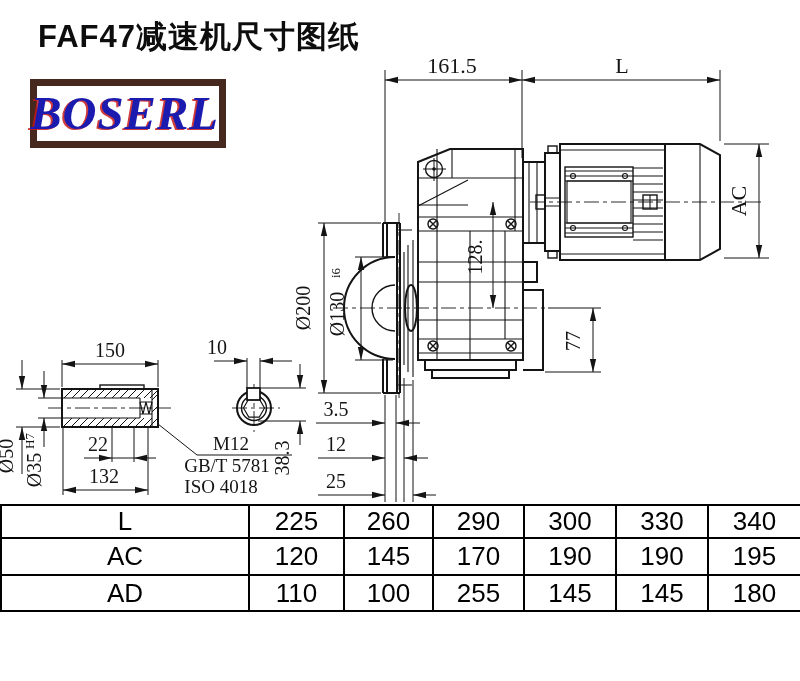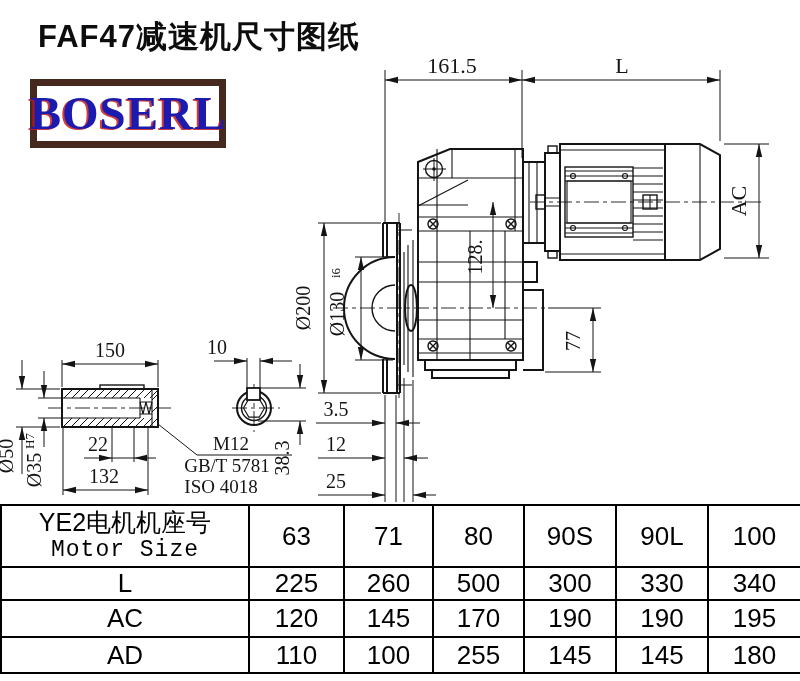--- a/index.html
+++ b/index.html
@@ -2,21 +2,21 @@
 <html><head>
 <meta charset="utf-8">
 <style>
   html,body{margin:0;padding:0;background:#fff;}
   #stage{position:relative;width:800px;height:681px;background:#ffffff;overflow:hidden;
          font-family:"Liberation Sans",sans-serif;color:#111;padding-left:12px;}
   
   #title{position:absolute;left:38px;top:16px;font-size:31px;font-weight:bold;
          letter-spacing:1px;color:#0d0d0d;white-space:nowrap;}
   #logo{position:absolute;left:30px;top:79px;width:182px;height:55px;
-        border:7px solid #46281f;background:#fff;display:flex;align-items:center;justify-content:center;}
+        border:7px solid #46281f;background:#fff;display:flex;align-items:center;justify-content:flex-end;font-style:italic;}
   #logo .t{font-family:"Liberation Serif",serif;font-weight:bold;font-size:47px;line-height:1;
            color:#1b1bb0;text-shadow:-2px 1px 0 rgba(200,25,25,.85);letter-spacing:1px;}
   
   #dwg{position:absolute;left:0;top:0;}
   .s2{stroke:#141414;stroke-width:2;fill:none;stroke-linejoin:miter;}
   .s14{stroke:#141414;stroke-width:1.4;fill:none;}
   .s12{stroke:#141414;stroke-width:1.1;fill:none;}
   .dim{stroke:#141414;stroke-width:1;fill:none;}
   .ctr{stroke:#141414;stroke-width:0.9;fill:none;stroke-dasharray:15 4 4 4;}
   .txt{font-family:"Liberation Serif",serif;fill:#141414;}
@@ -263,37 +263,25 @@
       <colgroup>
         <col style="width:248px">
           <col style="width:95px">
           <col style="width:89px">
         <col style="width:91px">
           <col style="width:92px">
           <col style="width:92px">
           <col style="width:93px">
       </colgroup>
       <tbody>
-        <tr class="r0">
-          <td class="hd">
-            <div>YE2电机机座号</div>
-            <div class="en">Motor Size</div>
-          </td>
-          <td>63</td>
-          <td>71</td>
-          <td>80</td>
-          <td>90S</td>
-          <td>90L</td>
-          <td>100</td>
-        </tr>
         <tr class="r1">
           <td>L</td>
           <td>225</td>
           <td>260</td>
-          <td>500</td>
+          <td>290</td>
           <td>300</td>
           <td>330</td>
           <td>340</td>
         </tr>
         <tr class="r2">
           <td>AC</td>
           <td>120</td>
           <td>145</td>
           <td>170</td>
           <td>190</td>

